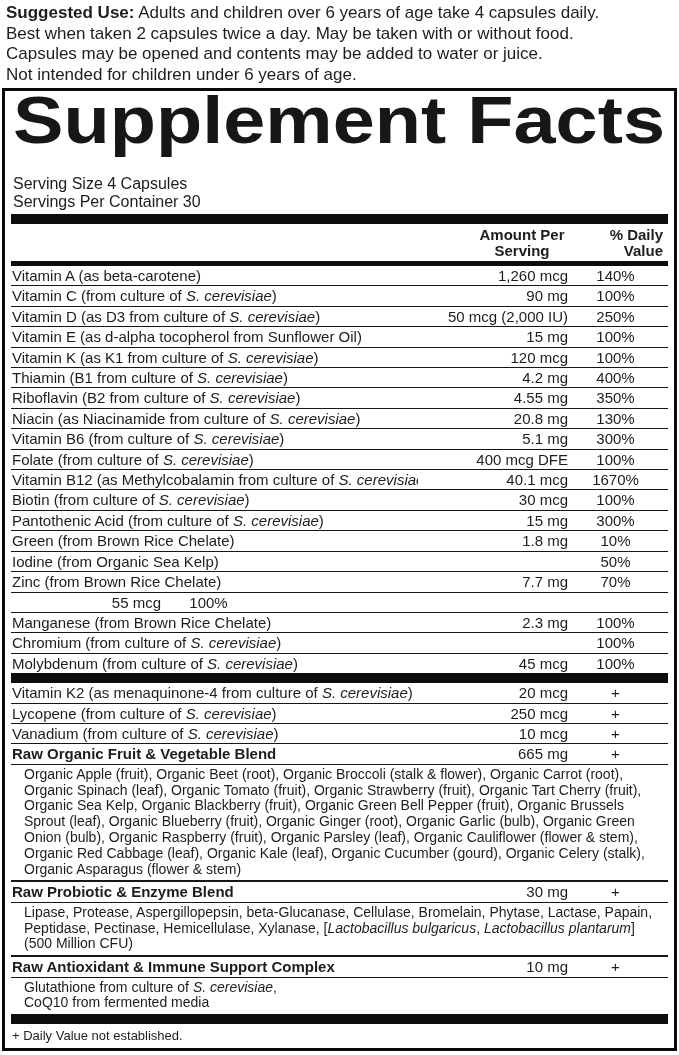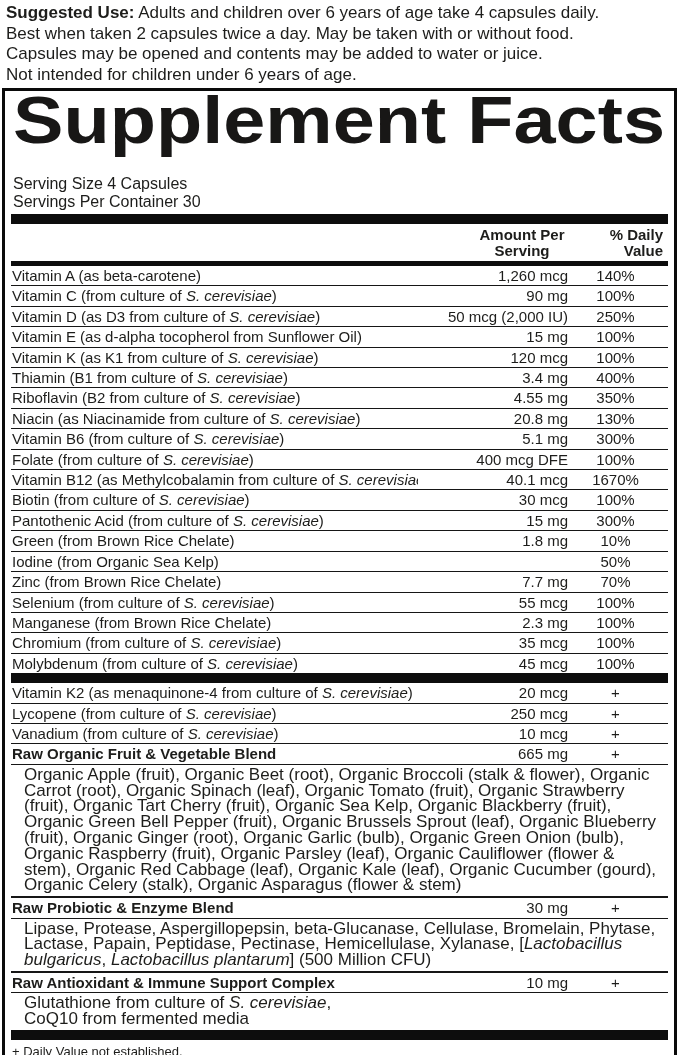--- a/index.html
+++ b/index.html
@@ -27,21 +27,21 @@
   .hdr .cell-p { width:100px; text-align:right; padding-right:5px; }
   .hdr .cell-p span { display:inline-block; width:60px; text-align:right; }
 
   .row { display:flex; align-items:baseline; font-size:15px; line-height:19.4px; border-bottom:1px solid #161616; }
   .row .cell-n { flex:1; padding-left:1px; white-space:nowrap; overflow:hidden; }
   .row .cell-a { width:150px; text-align:right; white-space:nowrap; }
   .row .cell-p { width:100px; text-align:center; padding-right:5px; white-space:nowrap; }
   .row.bold .cell-n { font-weight:700; }
   .rows-1 .row:last-child { border-bottom:none; }
 
-  .blend-desc { font-size:17px; line-height:15.8px; padding:2px 2px 3px 13px; border-bottom:2px solid #161616; white-space:pre-line; }
+  .blend-desc { font-size:14px; line-height:15.8px; padding:2px 2px 3px 13px; border-bottom:2px solid #161616; white-space:pre-line; }
   .blend-desc.no-border { border-bottom:none; }
 
   .footnote { font-size:13px; line-height:15px; padding:4px 0 5px 1px; }
 
   .other { padding:4px 4px 0 6px; font-size:16.5px; line-height:19px; }
   .other b { font-weight:700; }
 
   i { font-style:italic; }
 </style>
 </head>
@@ -94,21 +94,21 @@
     <span class="cell-a">15 mg</span>
     <span class="cell-p">100%</span>
   </div>
       <div class="row">
     <span class="cell-n">Vitamin K (as K1 from culture of <i>S. cerevisiae</i>)</span>
     <span class="cell-a">120 mcg</span>
     <span class="cell-p">100%</span>
   </div>
       <div class="row">
     <span class="cell-n">Thiamin (B1 from culture of <i>S. cerevisiae</i>)</span>
-    <span class="cell-a">3.4 mg</span>
+    <span class="cell-a">4.2 mg</span>
     <span class="cell-p">400%</span>
   </div>
       <div class="row">
     <span class="cell-n">Riboflavin (B2 from culture of <i>S. cerevisiae</i>)</span>
     <span class="cell-a">4.55 mg</span>
     <span class="cell-p">350%</span>
   </div>
       <div class="row">
     <span class="cell-n">Niacin (as Niacinamide from culture of <i>S. cerevisiae</i>)</span>
     <span class="cell-a">20.8 mg</span>
@@ -147,32 +147,30 @@
       <div class="row">
     <span class="cell-n">Iodine (from Organic Sea Kelp)</span>
     <span class="cell-p">50%</span>
   </div>
       <div class="row">
     <span class="cell-n">Zinc (from Brown Rice Chelate)</span>
     <span class="cell-a">7.7 mg</span>
     <span class="cell-p">70%</span>
   </div>
       <div class="row">
-    <span class="cell-n">Selenium (from culture of <i>S. cerevisiae</i>)</span>
     <span class="cell-a">55 mcg</span>
     <span class="cell-p">100%</span>
   </div>
       <div class="row">
     <span class="cell-n">Manganese (from Brown Rice Chelate)</span>
     <span class="cell-a">2.3 mg</span>
     <span class="cell-p">100%</span>
   </div>
       <div class="row">
     <span class="cell-n">Chromium (from culture of <i>S. cerevisiae</i>)</span>
-    <span class="cell-a">35 mcg</span>
     <span class="cell-p">100%</span>
   </div>
       <div class="row">
     <span class="cell-n">Molybdenum (from culture of <i>S. cerevisiae</i>)</span>
     <span class="cell-a">45 mcg</span>
     <span class="cell-p">100%</span>
   </div>
     </div>
 
   <div class="bar-thick"></div>

